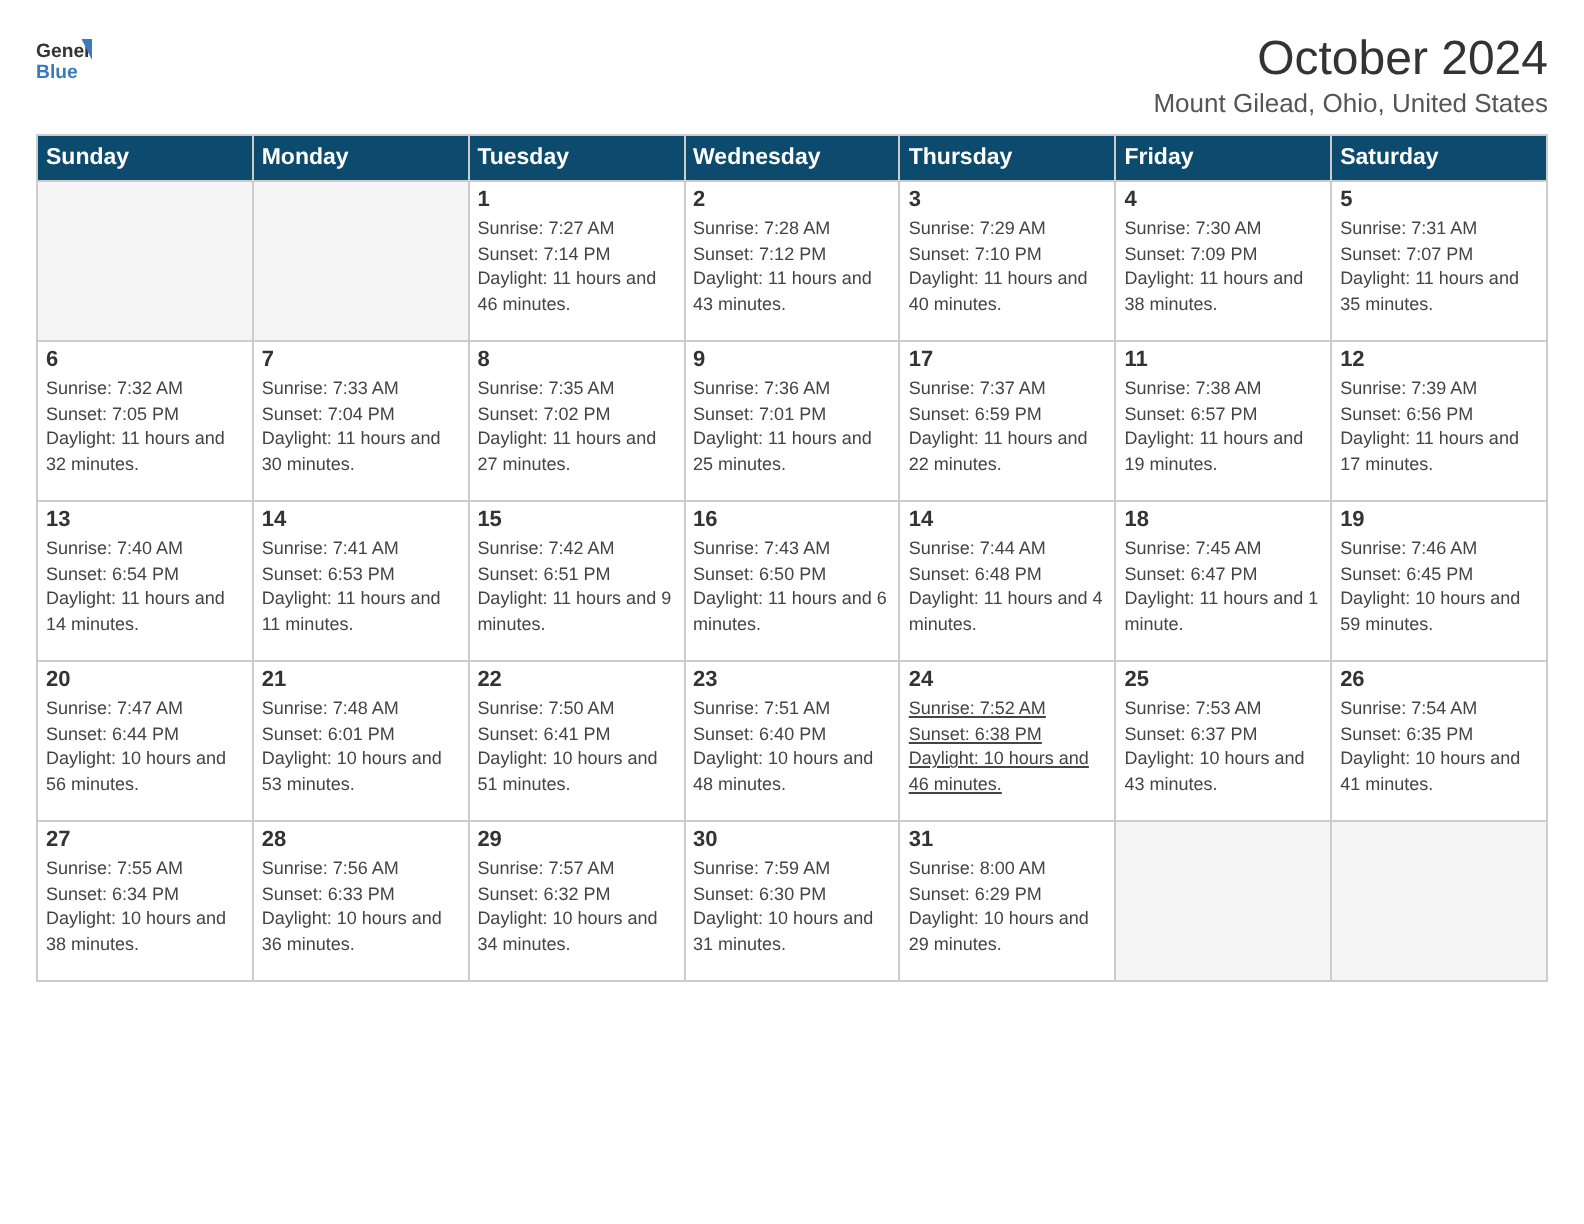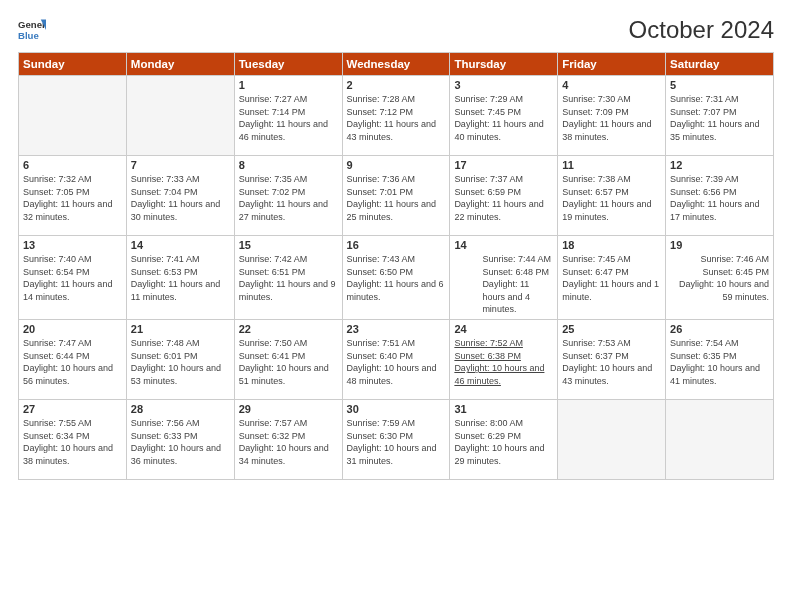--- a/index.html
+++ b/index.html
@@ -42,21 +42,21 @@
     .subtitle {
       font-size: 13px;
       color: #555;
     }
     .calendar {
       width: 100%;
       border-collapse: collapse;
       table-layout: fixed;
     }
     .calendar th {
-      background-color: #c2410c;
+      background-color: #0c4a6e;
       color: #fff;
       font-size: 11.5px;
       font-weight: bold;
       padding: 5px 4px;
       text-align: left;
       border: 1px solid #ccc;
     }
     .calendar td {
       vertical-align: top;
       border: 1px solid #ccc;
@@ -89,20 +89,21 @@
   <div class="header">
     <div class="logo">
       <svg class="logo-icon" viewBox="0 0 32 32">
         <text x="0" y="14" font-size="11" font-weight="bold" fill="#333" font-family="Arial">General</text>
         <text x="0" y="26" font-size="11" font-weight="bold" fill="#3a7bbf" font-family="Arial">Blue</text>
         <polygon points="26,4 32,4 32,16" fill="#3a7bbf"></polygon>
       </svg>
     </div>
     <div class="title-block">
       <div class="main-title">October 2024</div>
+      <div class="subtitle">Mount Gilead, Ohio, United States</div>
     </div>
   </div>
 
   <table class="calendar">
     <thead>
       <tr>
       <th>Sunday</th>
           <th>Monday</th>
           <th>Tuesday</th>
           <th>Wednesday</th>
@@ -123,21 +124,21 @@
           </td>
           <td>
             <span class="day-num">2</span>
             <div class="day-info" style="white-space: pre-line;">Sunrise: 7:28 AM
 Sunset: 7:12 PM
 Daylight: 11 hours and 43 minutes.</div>
           </td>
           <td>
             <span class="day-num">3</span>
             <div class="day-info" style="white-space: pre-line;">Sunrise: 7:29 AM
-Sunset: 7:45 PM
+Sunset: 7:10 PM
 Daylight: 11 hours and 40 minutes.</div>
           </td>
           <td>
             <span class="day-num">4</span>
             <div class="day-info" style="white-space: pre-line;">Sunrise: 7:30 AM
 Sunset: 7:09 PM
 Daylight: 11 hours and 38 minutes.</div>
           </td>
           <td>
             <span class="day-num">5</span>
@@ -210,33 +211,33 @@
 Daylight: 11 hours and 9 minutes.</div>
           </td>
           <td>
             <span class="day-num">16</span>
             <div class="day-info" style="white-space: pre-line;">Sunrise: 7:43 AM
 Sunset: 6:50 PM
 Daylight: 11 hours and 6 minutes.</div>
           </td>
           <td>
             <span class="day-num">14</span>
-            <div class="day-info" style="white-space: pre-line; margin-left: 28px;">Sunrise: 7:44 AM
+            <div class="day-info" style="white-space: pre-line;">Sunrise: 7:44 AM
 Sunset: 6:48 PM
 Daylight: 11 hours and 4 minutes.</div>
           </td>
           <td>
             <span class="day-num">18</span>
             <div class="day-info" style="white-space: pre-line;">Sunrise: 7:45 AM
 Sunset: 6:47 PM
 Daylight: 11 hours and 1 minute.</div>
           </td>
           <td>
             <span class="day-num">19</span>
-            <div class="day-info" style="white-space: pre-line; text-align: right;">Sunrise: 7:46 AM
+            <div class="day-info" style="white-space: pre-line;">Sunrise: 7:46 AM
 Sunset: 6:45 PM
 Daylight: 10 hours and 59 minutes.</div>
           </td>
         </tr>
         <tr>
           <td>
             <span class="day-num">20</span>
             <div class="day-info" style="white-space: pre-line;">Sunrise: 7:47 AM
 Sunset: 6:44 PM
 Daylight: 10 hours and 56 minutes.</div>

